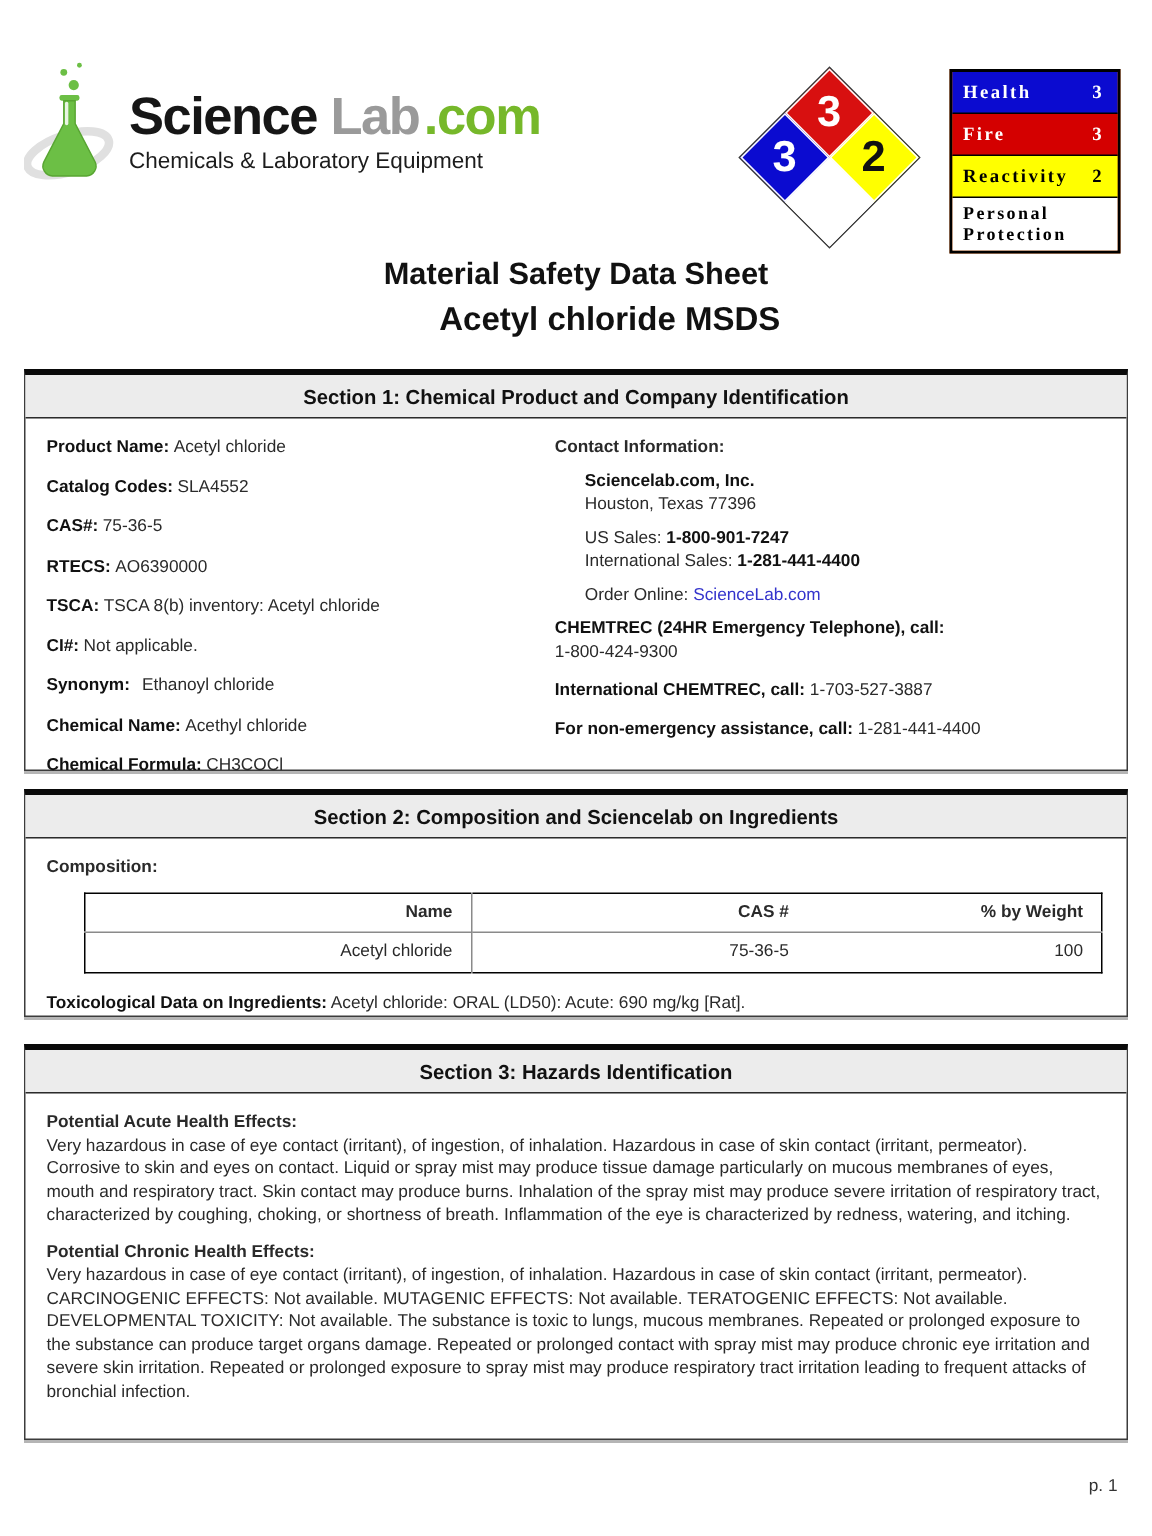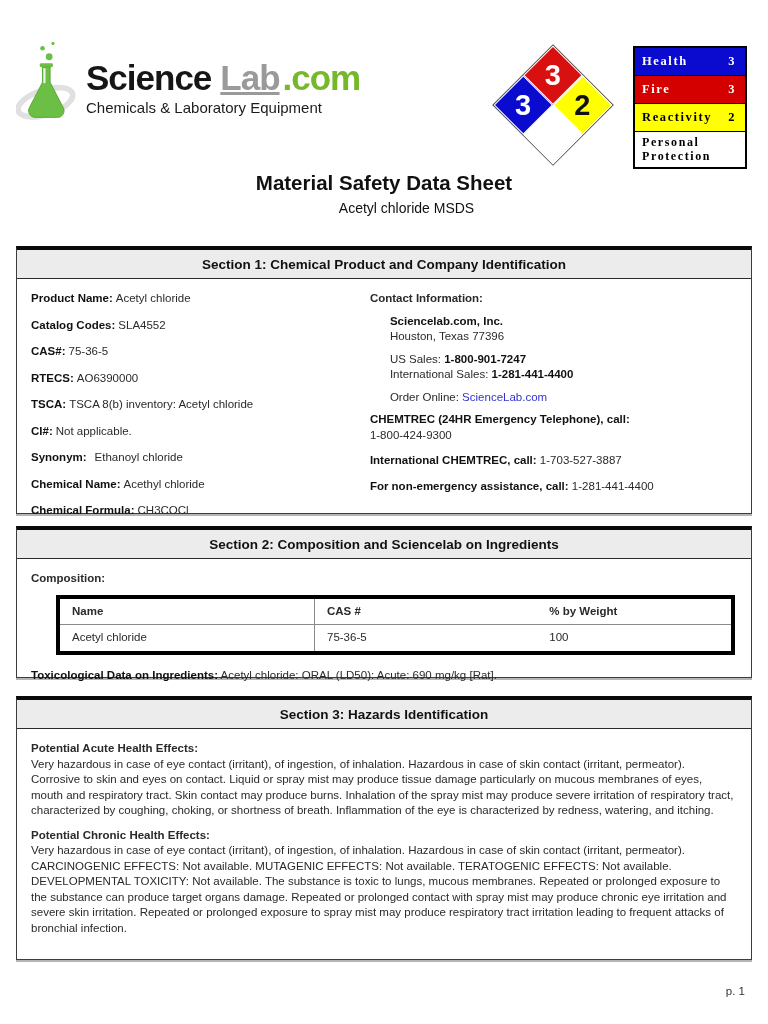--- a/index.html
+++ b/index.html
@@ -8,21 +8,21 @@
     position:relative; width:768px; height:1024px; background:#ffffff;
     font-family:"Liberation Sans", sans-serif; color:#222; overflow:hidden;
   }
 
   
   .logo { position:absolute; left:16px; top:34px; width:300px; height:110px; }
   .flask-wrap { position:absolute; left:0; top:2px; }
   .logo-text { position:absolute; left:70px; top:24px; }
   .logo-line { display:flex; align-items:baseline; font-weight:bold; letter-spacing:-1px; }
   .lg-science { font-size:35px; color:#161616; }
-  .lg-lab { font-size:35px; color:#9a9a9a; margin-left:9px;text-decoration:underline; }
+  .lg-lab { font-size:35px; color:#9a9a9a; margin-left:9px; }
   .lg-com { font-size:35px; color:#76b82a; margin-left:3px; }
   .lg-tag { font-size:15px; color:#1c1c1c; margin-top:1px; letter-spacing:0; }
 
   
   .diamond { position:absolute; left:492px; top:44px; width:122px; height:122px; }
   .d-square {
     width:86px; height:86px; margin:18px; transform:rotate(45deg);
     display:grid; grid-template-columns:1fr 1fr; grid-template-rows:1fr 1fr;
     border:1px solid #3a3a3a; background:#fff;
   }
@@ -44,21 +44,21 @@
   .nfpa-fire   { background:#d40000; color:#fff; }
   .nfpa-react  { background:#ffff00; color:#000; }
   .nfpa-pp { background:#fff; color:#000; border-bottom:none; height:35px;
              font-size:12px; line-height:1.15; letter-spacing:1.6px; align-items:center; }
   .nfpa-pp .pp-label { width:92px; }
 
   
   .doc-title { position:absolute; left:0; top:171px; width:768px; text-align:center;
                font-size:20.5px; font-weight:bold; color:#111; }
   .doc-subtitle { position:absolute; left:0; top:200px; width:768px; text-align:center;
-                  font-size:14px; font-weight:normal; color:#111;padding-left:45px; }
+                  font-size:22px; font-weight:bold; color:#111;padding-left:45px; }
 
   
   .box { position:absolute; left:16px; width:736px; background:#fff;
          border:1px solid #3c3c3c; border-top:4px solid #0a0a0a;
          box-shadow:0 2px 0 rgba(120,120,120,.55); }
   .box-header { background:#ececec; border-bottom:1px solid #2b2b2b; text-align:center;
                 font-weight:bold; font-size:13.5px; color:#111; padding:7px 0 6px; }
   .s1 { top:246px; height:268px; }
   .s2 { top:526px; height:152px; }
   .s3 { top:696px; height:264px; }
@@ -74,21 +74,21 @@
   .field .b { margin-right:3px; }
   .contact-heading { font-weight:bold; margin-bottom:7px; }
   .indent { margin-left:20px; }
   .tight p { margin:0; }
   .grp { margin-bottom:7px; }
   .link { color:#3333cc; cursor:pointer; }
 
   
   .comp-label { font-weight:bold; margin-bottom:8px; }
   .comp-table { border-collapse:collapse; width:calc(100% - 27px); margin-left:25px; font-size:11.5px; }
-  .comp-table { border:4px solid #000000; }
+  .comp-table { border:1px solid #000000;text-align:right; }
   .comp-table td { padding:5px 12px; height:25px; }
   .comp-table .hdr td { font-weight:bold; border-bottom:1px solid #8a8a8a; }
   .comp-table td.c1 { border-right:1px solid #8a8a8a; width:38%; }
   .comp-table td.c2 { width:33%; }
   .comp-table td.c3 { width:29%; }
   .tox { margin-top:13px; }
 
   
   .para-label { font-weight:bold; }
   .para { margin-bottom:9px; }

